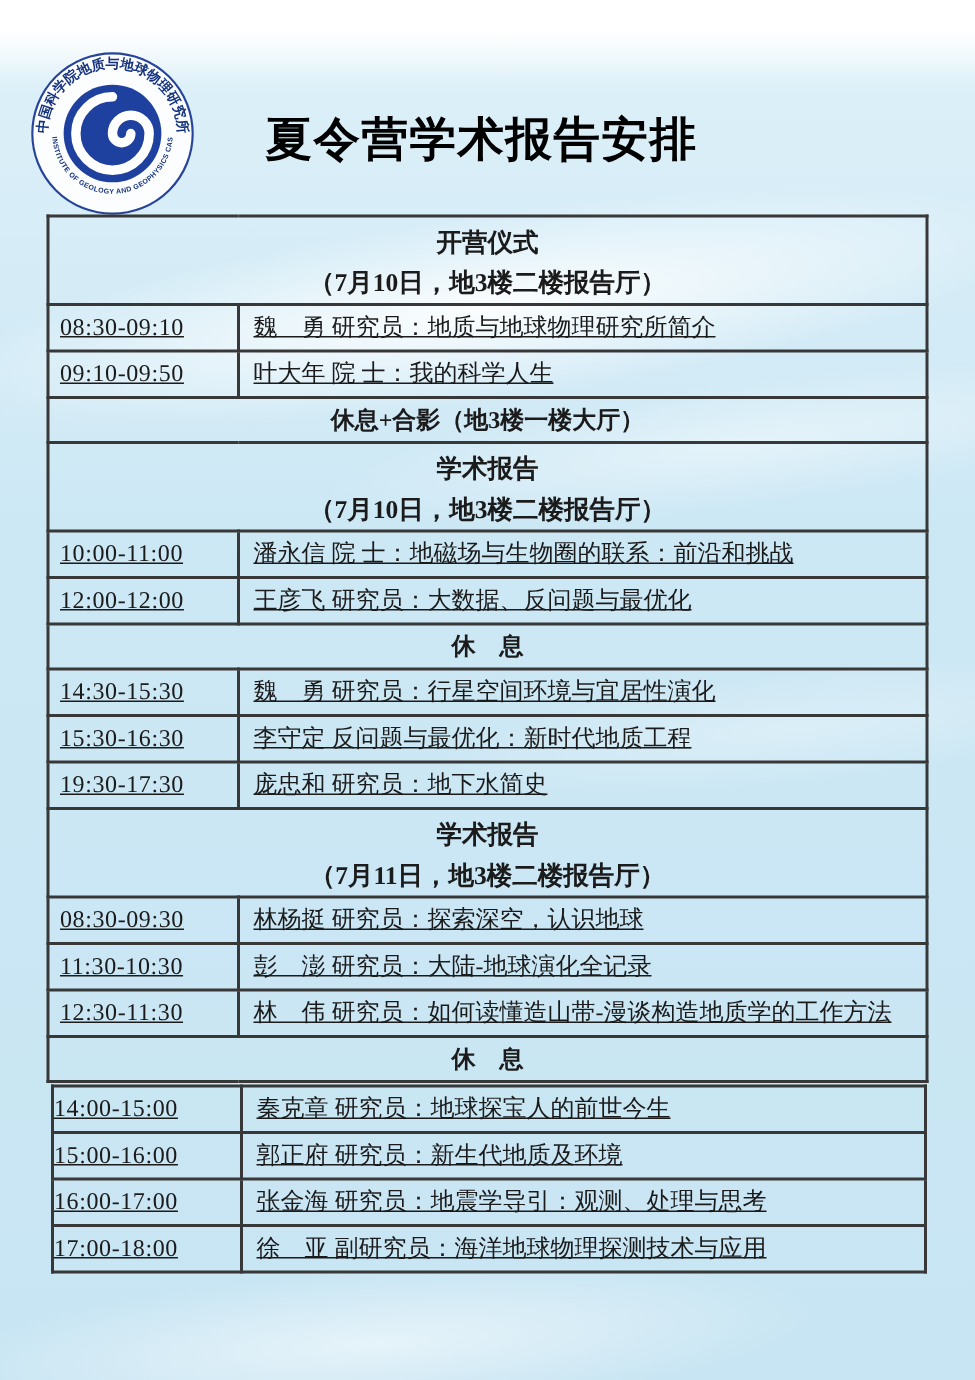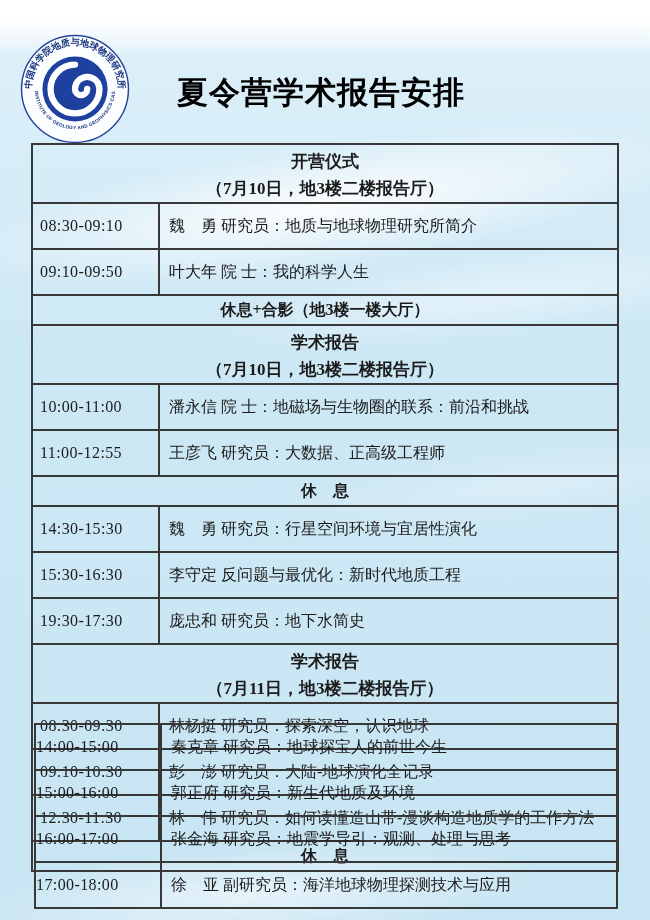--- a/index.html
+++ b/index.html
@@ -34,21 +34,21 @@
   table.sched {
     position:absolute; border-collapse:collapse; table-layout:fixed;
     background:transparent;
   }
   table.t1 { left:31px; top:143px; width:588px; }
   table.t2 { left:34px; top:723px; width:584px; }
   .sched td {
     border:2px solid #383838; padding:0; vertical-align:middle;
     font-size:16px; color:#1b1b1b; overflow:hidden; white-space:nowrap;
   }
-  tr.item { height:46px; }
+  tr.item { height:31px;text-decoration:underline; }
   tr.brk  { height:30px; }
   tr.hdr  { height:59px; }
   td.time { padding-left:7px; letter-spacing:0.4px; }
   .t2 td.time { padding-left:0; text-align:left; }
   td.talk { padding-left:9px; }
   td.full { text-align:center;font-weight:bold; }
   tr.hdr td { text-align:center; font-weight:bold; padding-top:2px; }
   .hdr-l1, .hdr-l2 { line-height:27px; font-size:17px; font-weight:bold; }
 </style>
 </head>
@@ -107,22 +107,22 @@
         <td colspan="2">
           <div class="hdr-l1">学术报告</div>
           <div class="hdr-l2">（7月10日，地3楼二楼报告厅）</div>
         </td>
       </tr>
       <tr class="item">
         <td class="time">10:00-11:00</td>
         <td class="talk">潘永信 院 士：地磁场与生物圈的联系：前沿和挑战</td>
       </tr>
       <tr class="item">
-        <td class="time">11:00-12:55</td>
-        <td class="talk">王彦飞 研究员：大数据、正高级工程师</td>
+        <td class="time">12:00-12:00</td>
+        <td class="talk">王彦飞 研究员：大数据、反问题与最优化</td>
       </tr>
       <tr class="brk">
         <td class="full" colspan="2">休　息</td>
       </tr>
       <tr class="item">
         <td class="time">14:30-15:30</td>
         <td class="talk">魏　勇 研究员：行星空间环境与宜居性演化</td>
       </tr>
       <tr class="item">
         <td class="time">15:30-16:30</td>
@@ -136,21 +136,21 @@
         <td colspan="2">
           <div class="hdr-l1">学术报告</div>
           <div class="hdr-l2">（7月11日，地3楼二楼报告厅）</div>
         </td>
       </tr>
       <tr class="item">
         <td class="time">08:30-09:30</td>
         <td class="talk">林杨挺 研究员：探索深空，认识地球</td>
       </tr>
       <tr class="item">
-        <td class="time">09:10-10:30</td>
+        <td class="time">11:30-10:30</td>
         <td class="talk">彭　澎 研究员：大陆-地球演化全记录</td>
       </tr>
       <tr class="item">
         <td class="time">12:30-11:30</td>
         <td class="talk">林　伟 研究员：如何读懂造山带-漫谈构造地质学的工作方法</td>
       </tr>
       <tr class="brk">
         <td class="full" colspan="2">休　息</td>
       </tr>
     </tbody>

